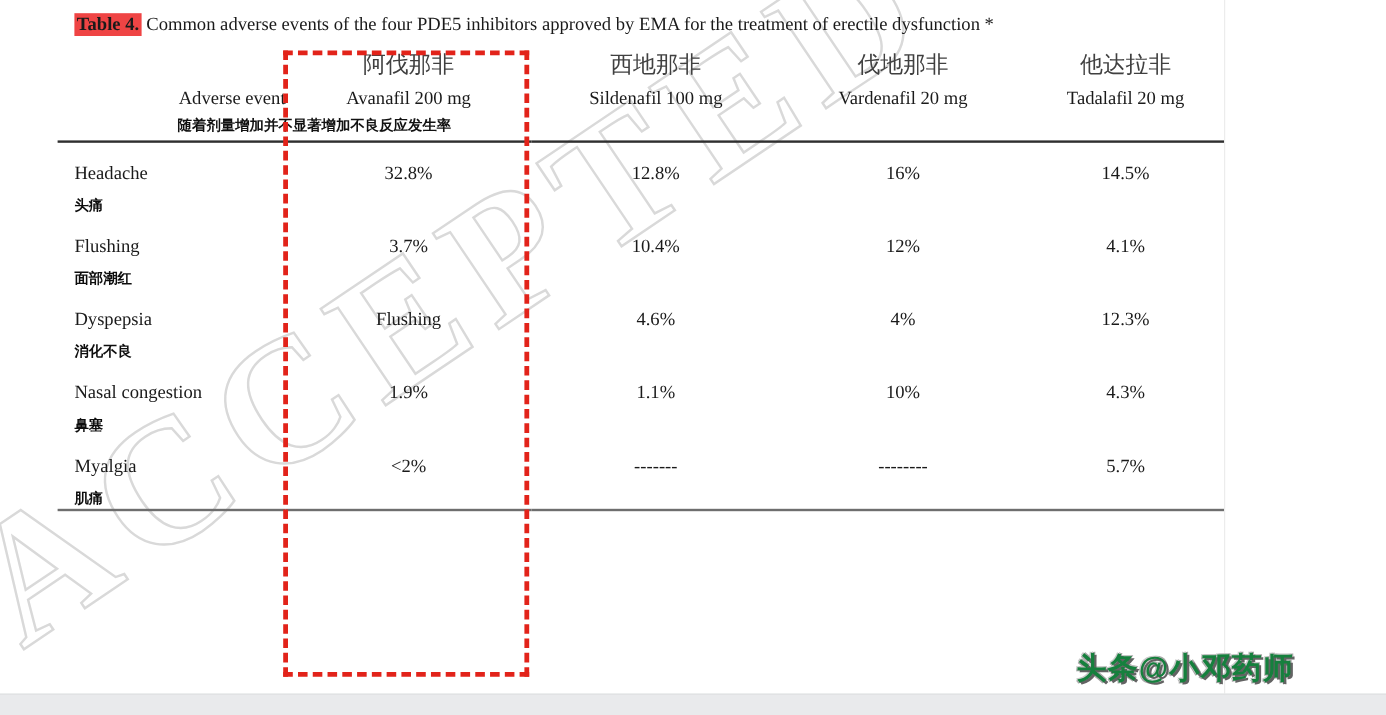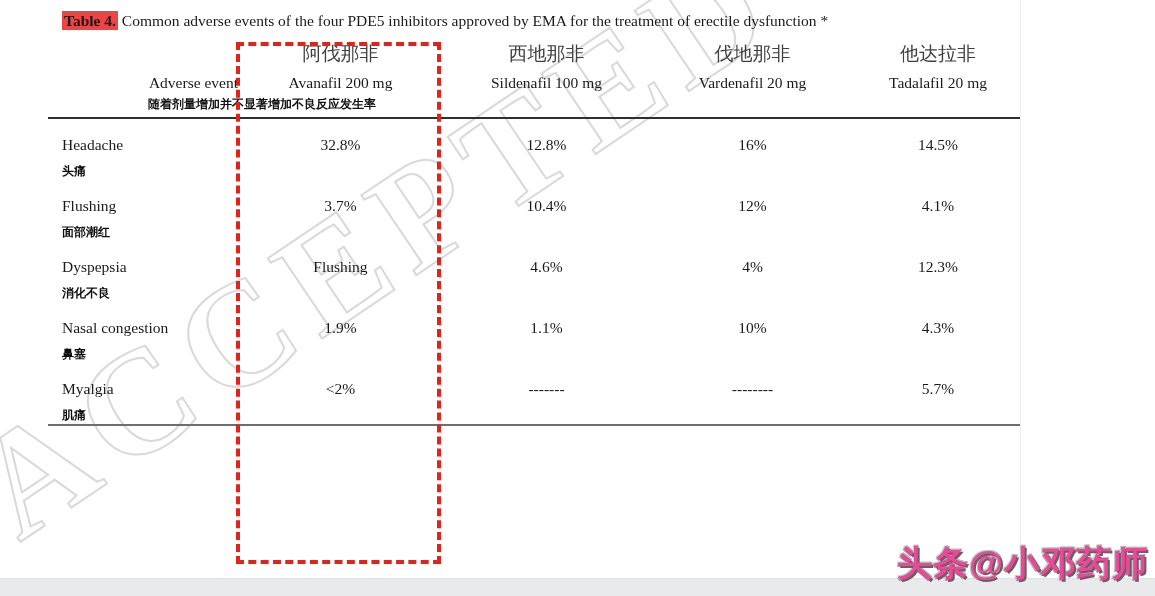--- a/index.html
+++ b/index.html
@@ -52,21 +52,21 @@
     font-family:"Liberation Sans", sans-serif; font-weight:bold;
     font-size:12px; margin-top:9px; color:#0d0d0d;
   }
   .dashed-box {
     position:absolute; left:236px; top:42px; width:205px; height:522px;
     border:4px dashed #e2231a; pointer-events:none;
   }
   .stamp {
     position:absolute; left:897px; top:540px; white-space:nowrap;
     font-family:"Liberation Sans", sans-serif; font-weight:bold;
-    font-size:35px; color:#ec4899; letter-spacing:1px;
+    font-size:25px; color:#15803d; letter-spacing:1px;
     text-shadow:2px 2px 0 #636363, -1px -1px 0 #c9c9c9, 1px -1px 0 #a8a8a8, -1px 1px 0 #a8a8a8;
   }
 </style>
 </head>
 <body>
 
 <div class="page">
 
   <div class="watermark">ACCEPTED MANUSCRIPT</div>
 

